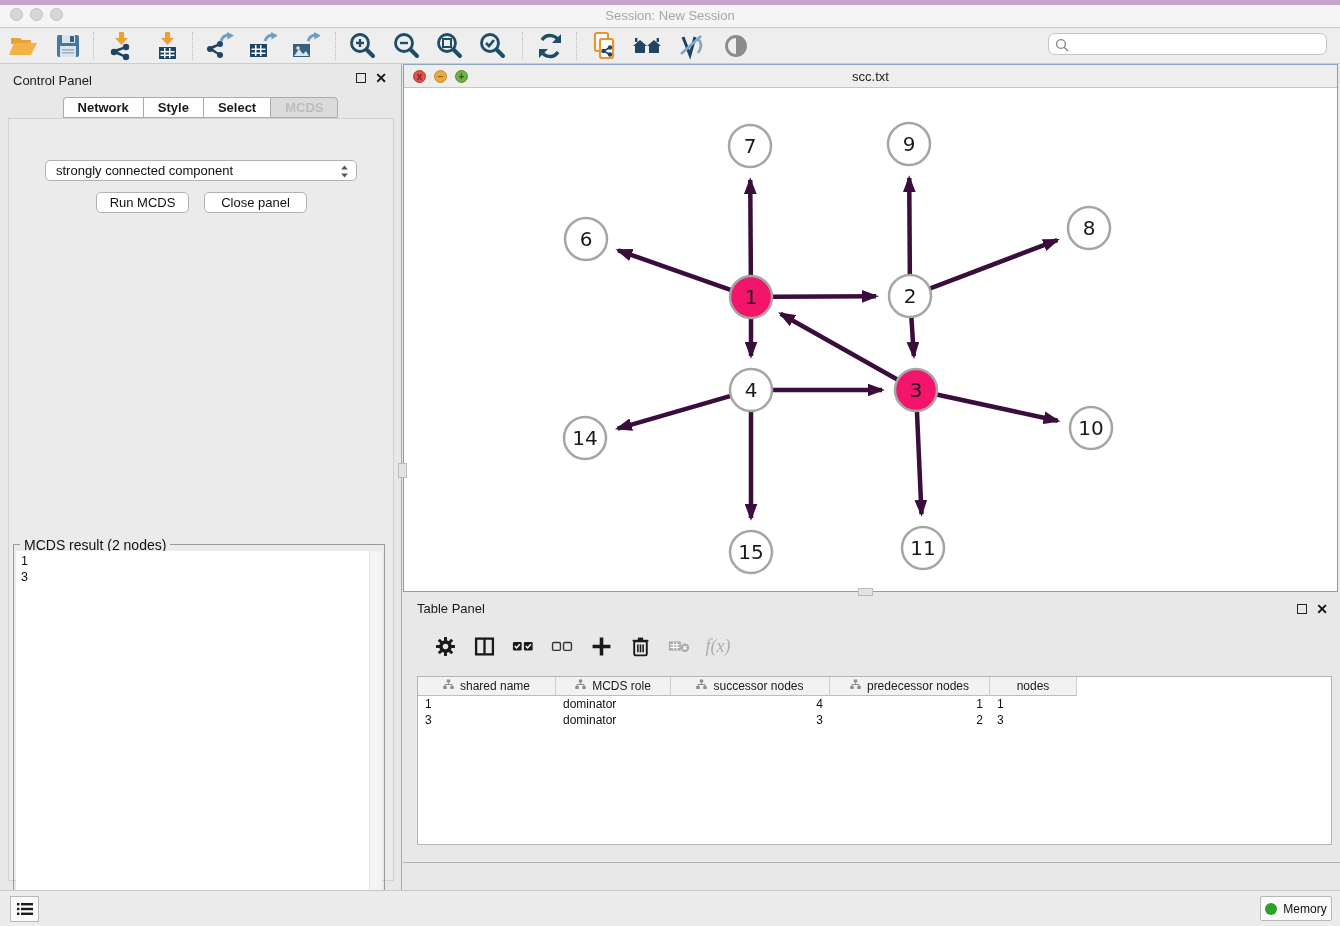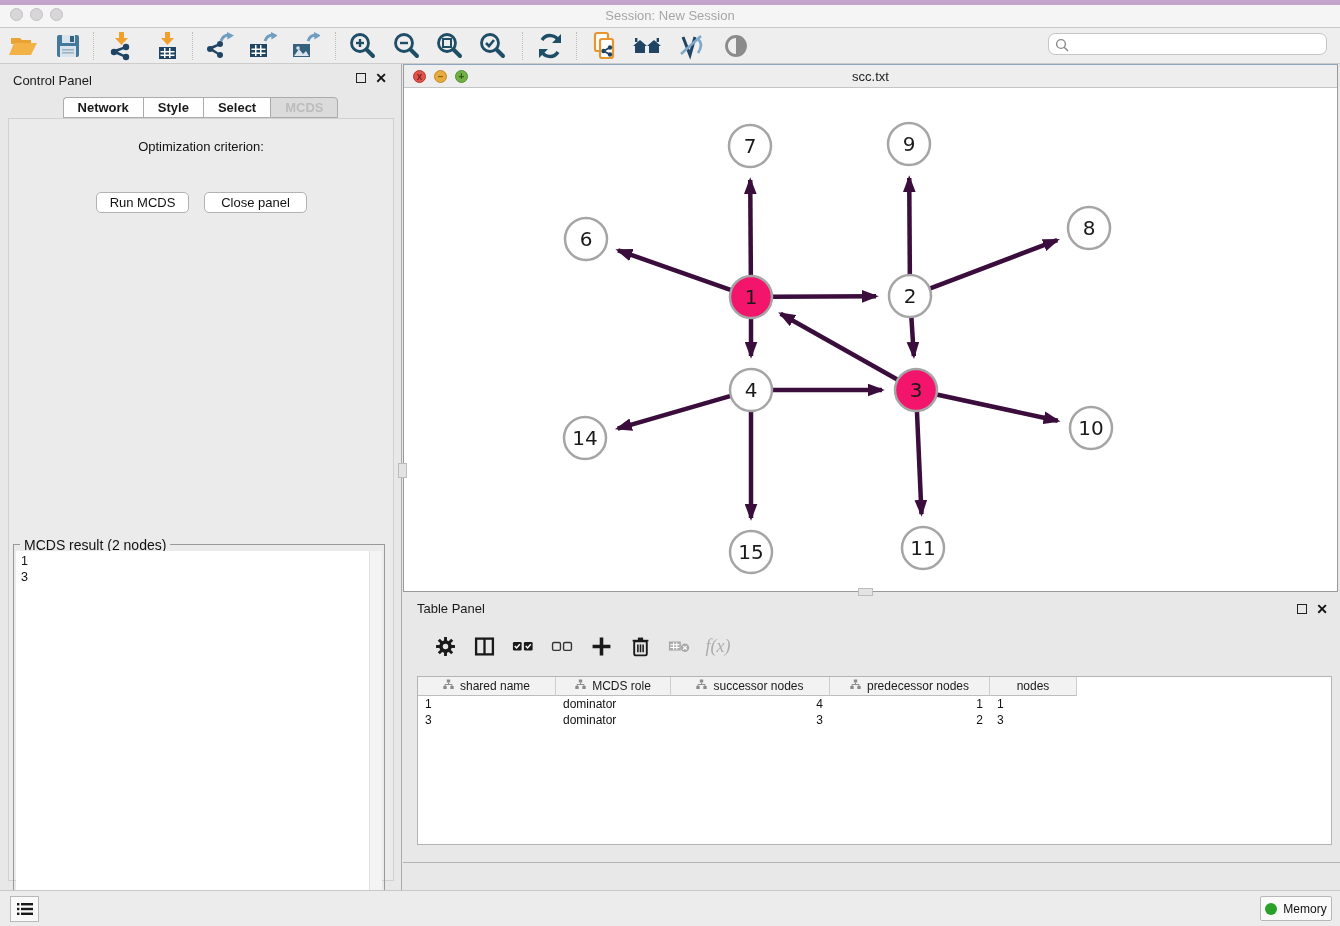--- a/index.html
+++ b/index.html
@@ -295,21 +295,29 @@
     <div class="float-btn"></div>
     <div class="close-x">✕</div>
   </div>
   <div class="cp-tabs">
       <div class="cp-tab">Network</div>
       <div class="cp-tab">Style</div>
       <div class="cp-tab">Select</div>
       <div class="cp-tab sel">MCDS</div>
     </div>
   <div id="cp-content">
-    <div id="opt-label">Optimization criterion:</div>
+    <div id="opt-select">
+      <span>strongly connected component</span>
+      <span class="stepper">
+        <svg width="9" height="15" viewBox="0 0 9 15">
+            <path d="M1.2 5.5L4.5 1.5 7.8 5.5z" fill="#555"></path>
+            <path d="M1.2 9.5L4.5 13.5 7.8 9.5z" fill="#555"></path>
+          </svg>
+      </span>
+    </div>
     <div class="cp-btn" style="left:87px; width:93px">Run MCDS</div>
     <div class="cp-btn" style="left:195px; width:103px">Close panel</div>
     <div id="mcds-result">
       <div id="mcds-legend">MCDS result (2 nodes)</div>
       <div id="mcds-text">1
 3</div>
       <div id="mcds-scroll"></div>
     </div>
   </div>
 </div>

